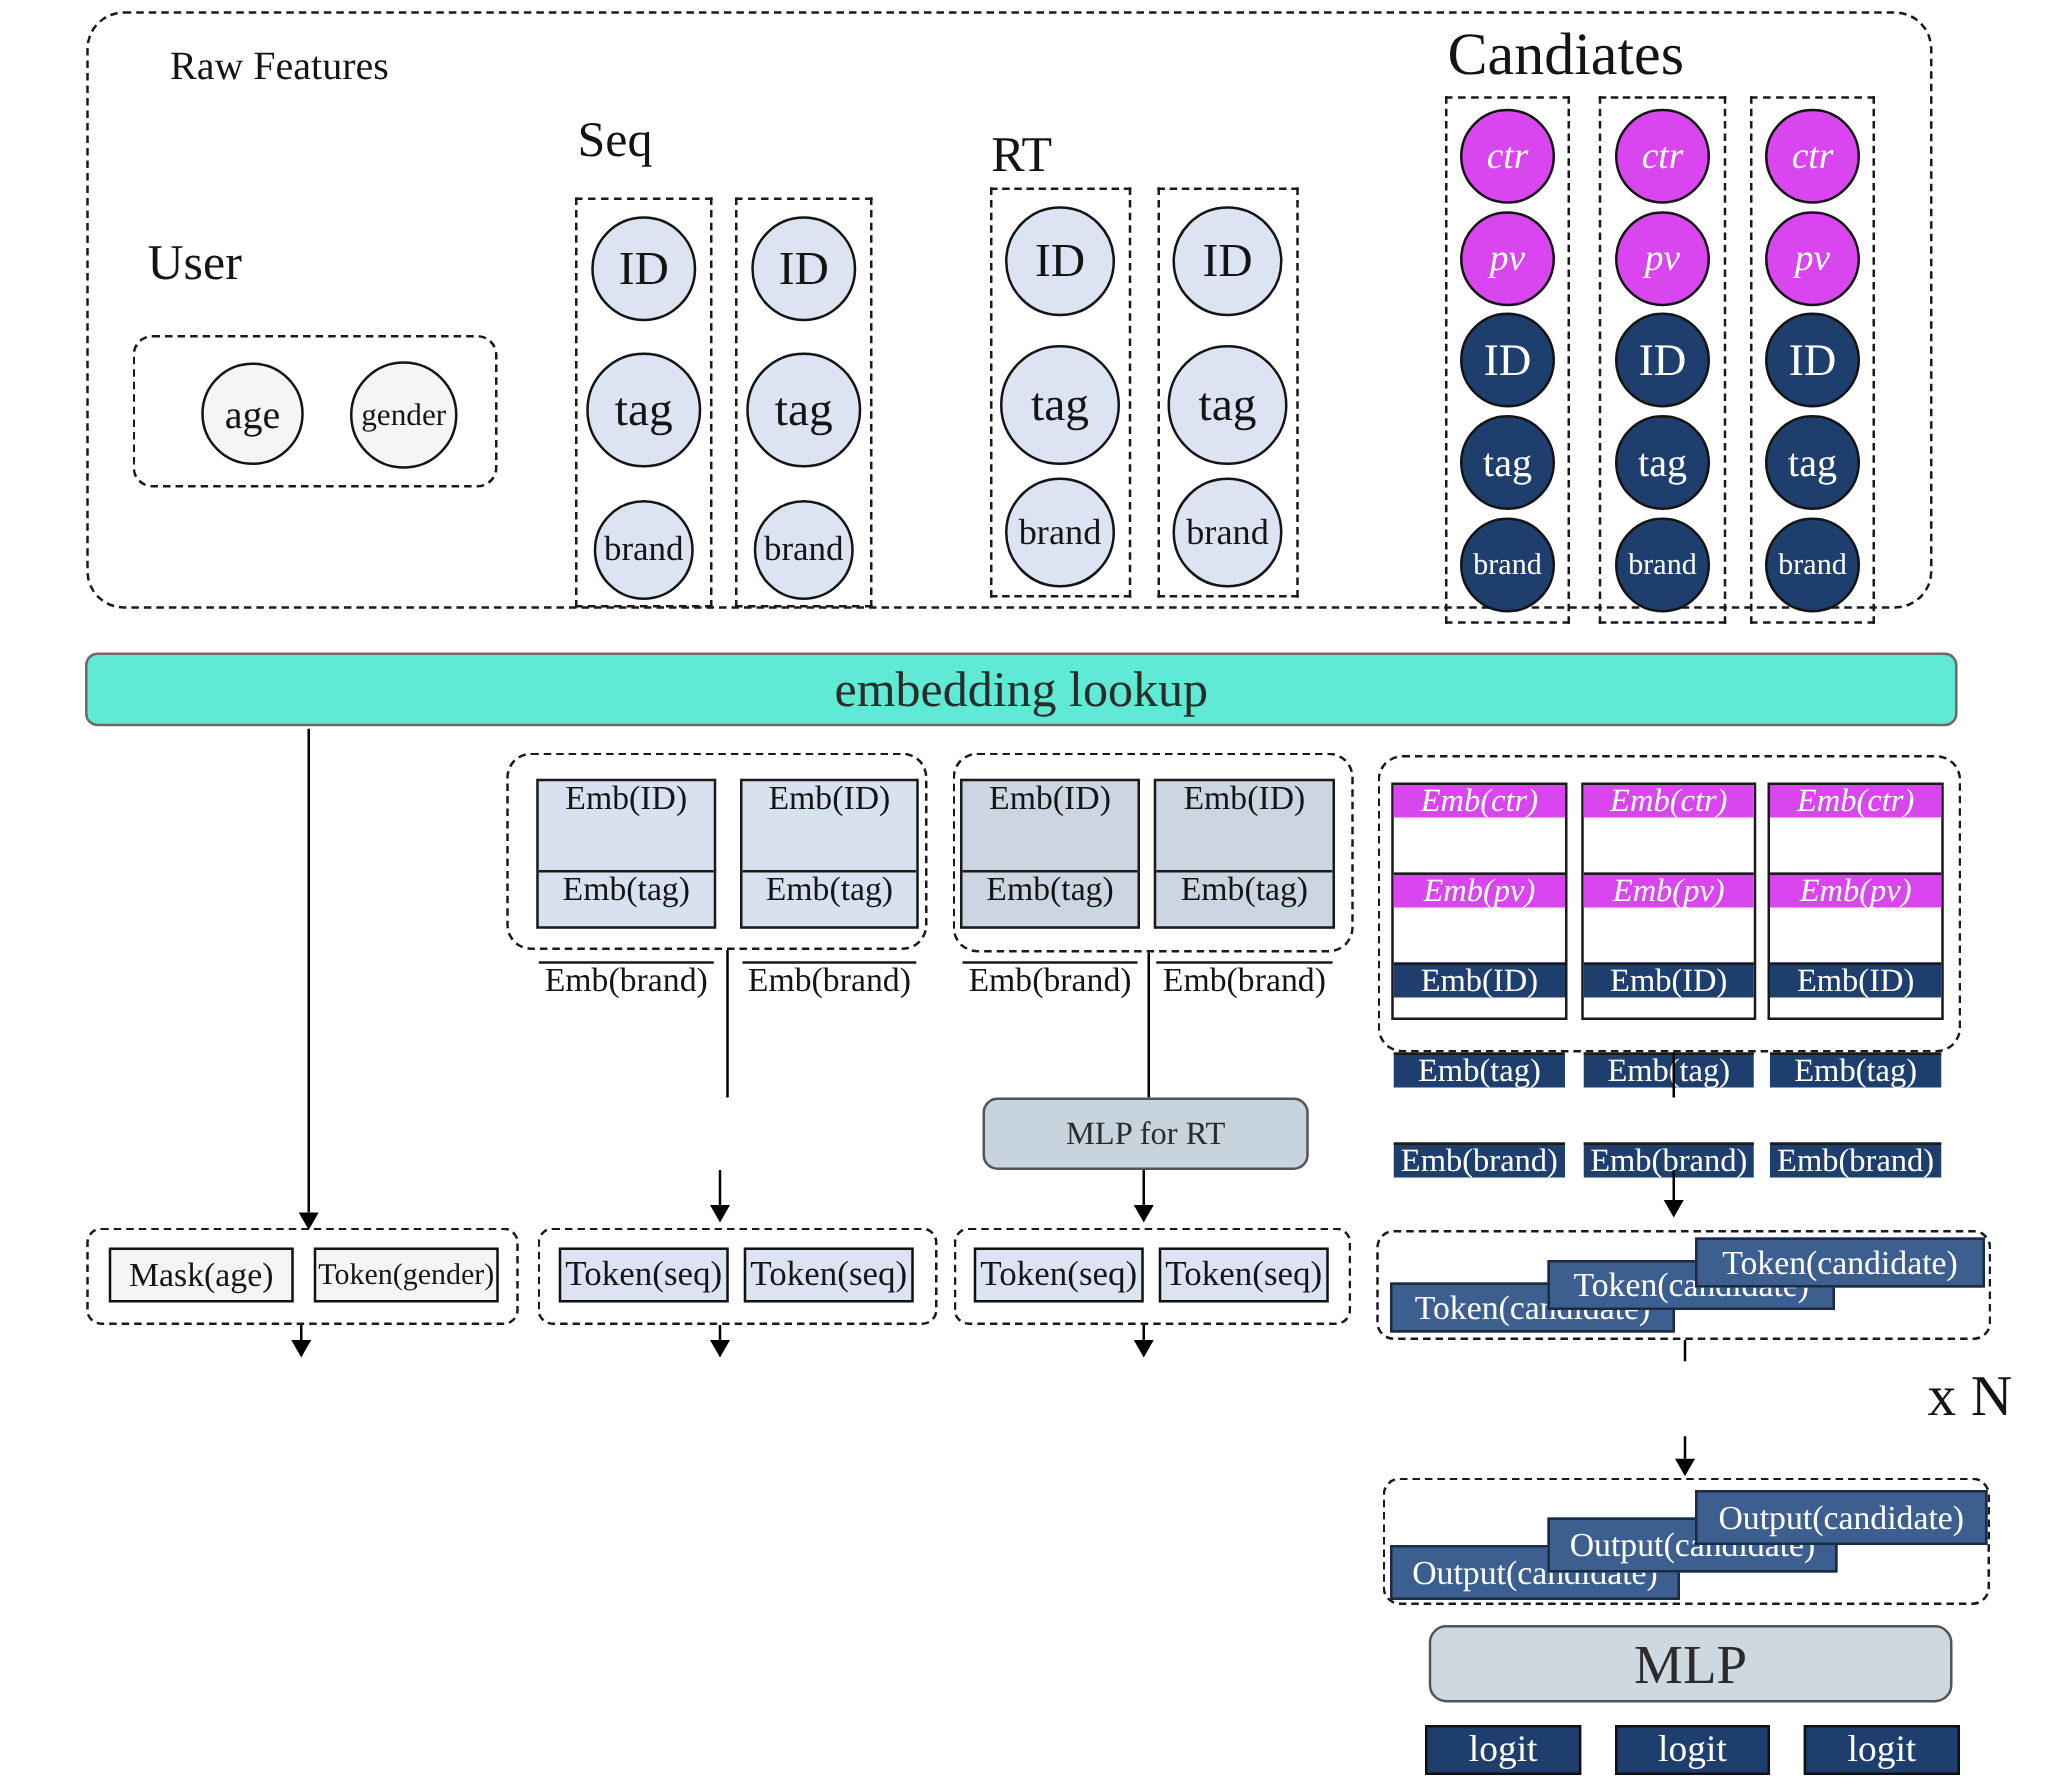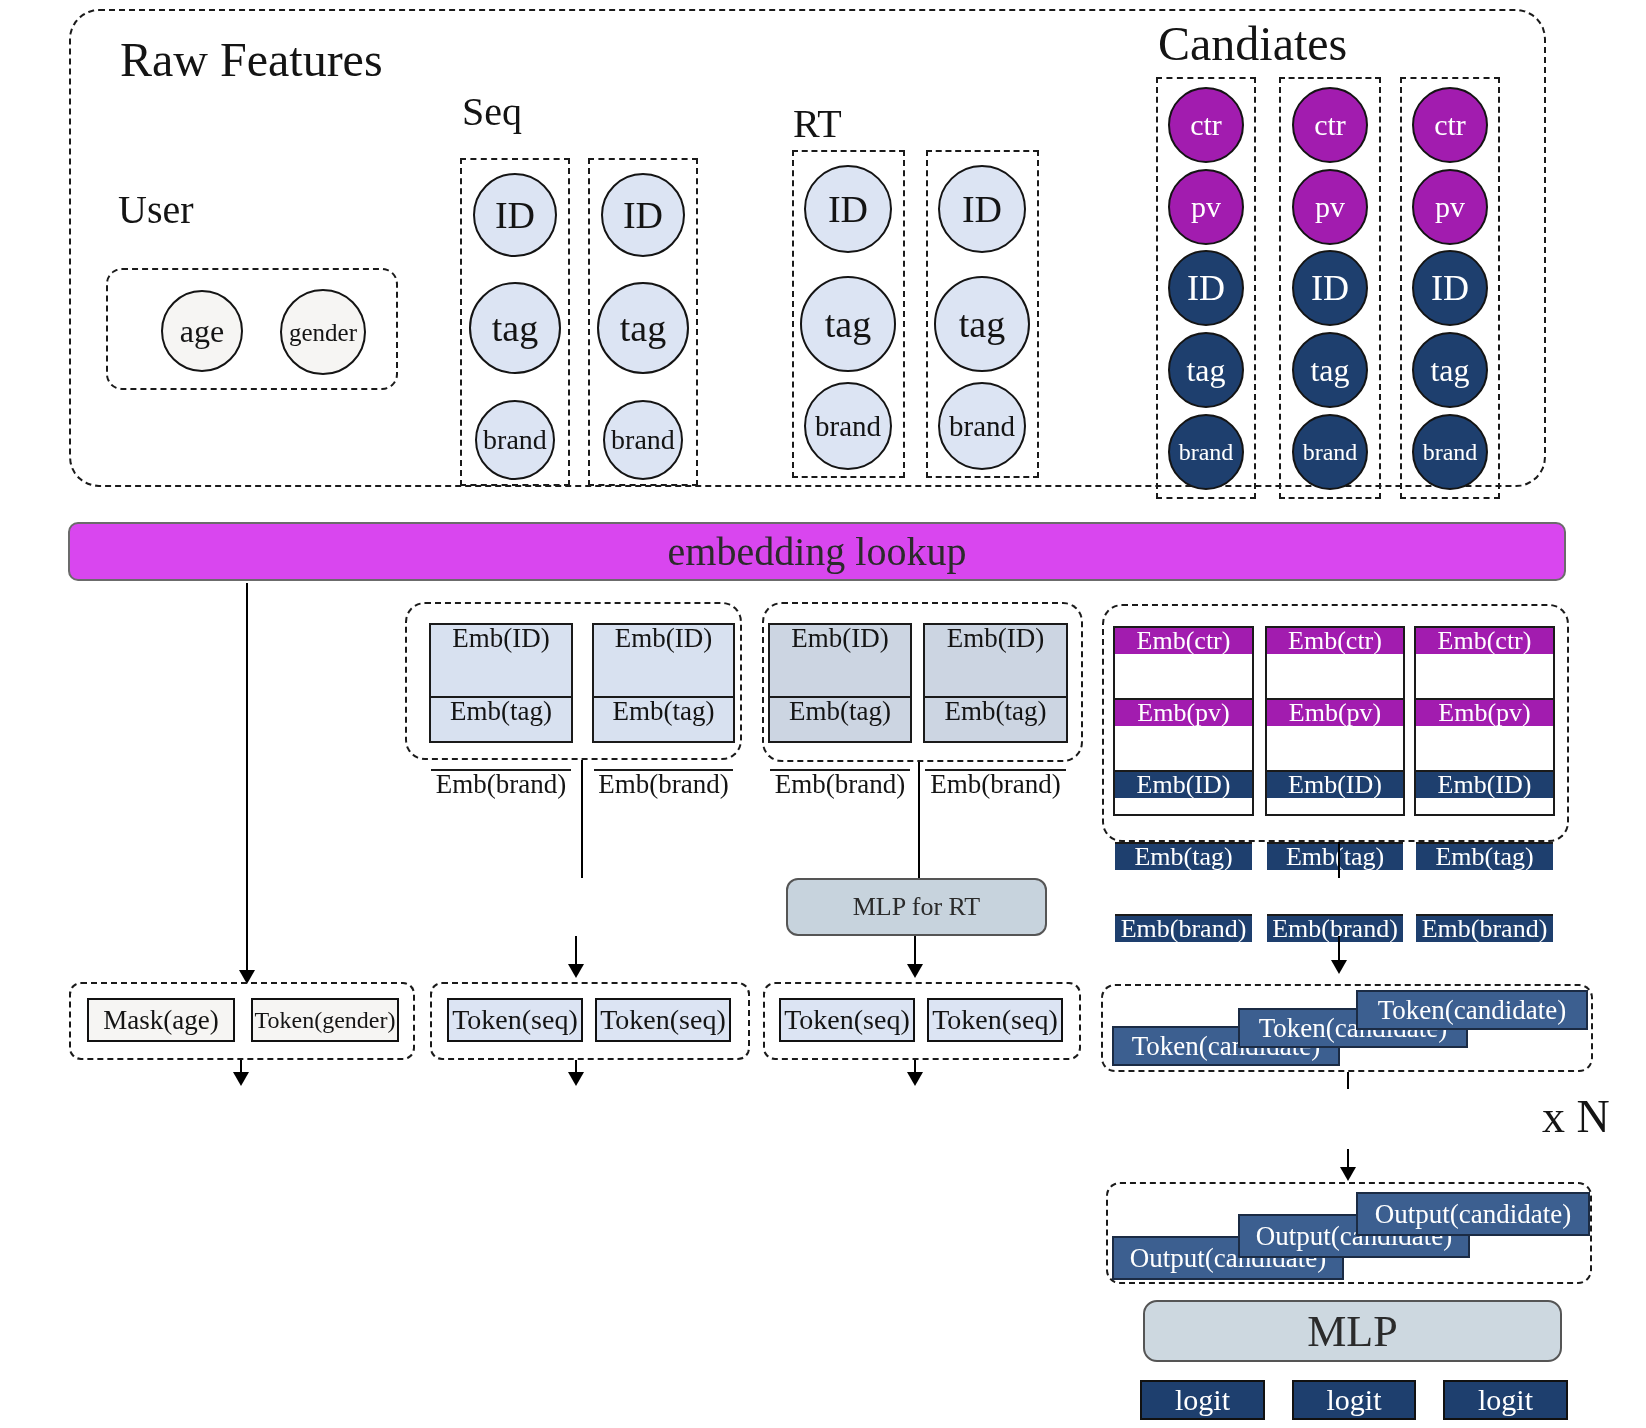--- a/index.html
+++ b/index.html
@@ -13,31 +13,31 @@
   .mlpbox{border:2px solid #555;border-radius:12px;display:flex;align-items:center;justify-content:center;background:#c7d3dd;color:#2b2b2b;}
   .et{border:2px solid #1a1a1a;display:flex;flex-direction:column;gap:44px;}
   .et > div{flex:1;display:flex;align-items:center;justify-content:center;border-top:2px solid #1a1a1a;line-height:1;}
   .et > div:first-child{border-top:none;}
   .tok{border:2px solid #111;display:flex;align-items:center;justify-content:center;line-height:1;}
   .stok{background:#3c5f90;border:2px solid #1b2b44;color:#fff;display:flex;align-items:center;justify-content:center;line-height:1;}
   .vl{width:2px;background:#000;}
   .ah{width:0;height:0;border-left:8px solid transparent;border-right:8px solid transparent;border-top:14px solid #000;}
   .lbl{line-height:1;white-space:nowrap;}
   .navy{background:#1e3f6e;}
-  .med{background:#a21caf;}
+  .med{background:#d946ef;font-style:italic;}
   .lightc{background:#dce4f3;}
   .userc{background:#f6f5f3;}
 </style>
 </head>
 <body>
 
 <div id="canvas">
 
   <div class="abs db" style="left:69px;top:9px;width:1477px;height:478px;border-radius:30px;"></div>
-  <div class="abs lbl" style="left:120px;top:36px;font-size:48px;">Raw Features</div>
+  <div class="abs lbl" style="left:136px;top:36px;font-size:32px;">Raw Features</div>
 
   <div class="abs lbl" style="left:118px;top:190px;font-size:40px;">User</div>
   <div class="abs db" style="left:106px;top:268px;width:292px;height:122px;border-radius:16px;"></div>
   <div class="abs circ userc" style="left:161px;top:290px;width:82px;height:82px;font-size:32px;">
     <span>age</span>
     </div>
   <div class="abs circ userc" style="left:280px;top:289px;width:86px;height:86px;font-size:25px;">
     <span>gender</span>
     </div>
 
@@ -131,21 +131,21 @@
   <div class="abs circ navy wt" style="left:1412px;top:250px;width:76px;height:76px;font-size:36px;">
     <span>ID</span>
     </div>
   <div class="abs circ navy wt" style="left:1412px;top:332px;width:76px;height:76px;font-size:32px;">
     <span>tag</span>
     </div>
   <div class="abs circ navy wt" style="left:1412px;top:414px;width:76px;height:76px;font-size:24px;">
     <span>brand</span>
     </div>
 
-  <div class="abs bar" style="left:68px;top:522px;width:1498px;height:59px;background:#d946ef;font-size:40px;color:#2b2b2b;">
+  <div class="abs bar" style="left:68px;top:522px;width:1498px;height:59px;background:#5eead4;font-size:40px;color:#2b2b2b;">
     <span>embedding lookup</span>
     </div>
 
   <div class="abs vl" style="left:246px;top:583px;height:387px;"></div>
   <div class="abs ah" style="left:239px;top:970px;"></div>
 
   <div class="abs db" style="left:405px;top:602px;width:337px;height:158px;border-radius:20px;"></div>
   <div class="abs et" style="left:429px;top:623px;width:144px;height:120px;background:#d8e1f0;font-size:27px;">
     <div>Emb(ID)</div>
     <div>Emb(tag)</div>

